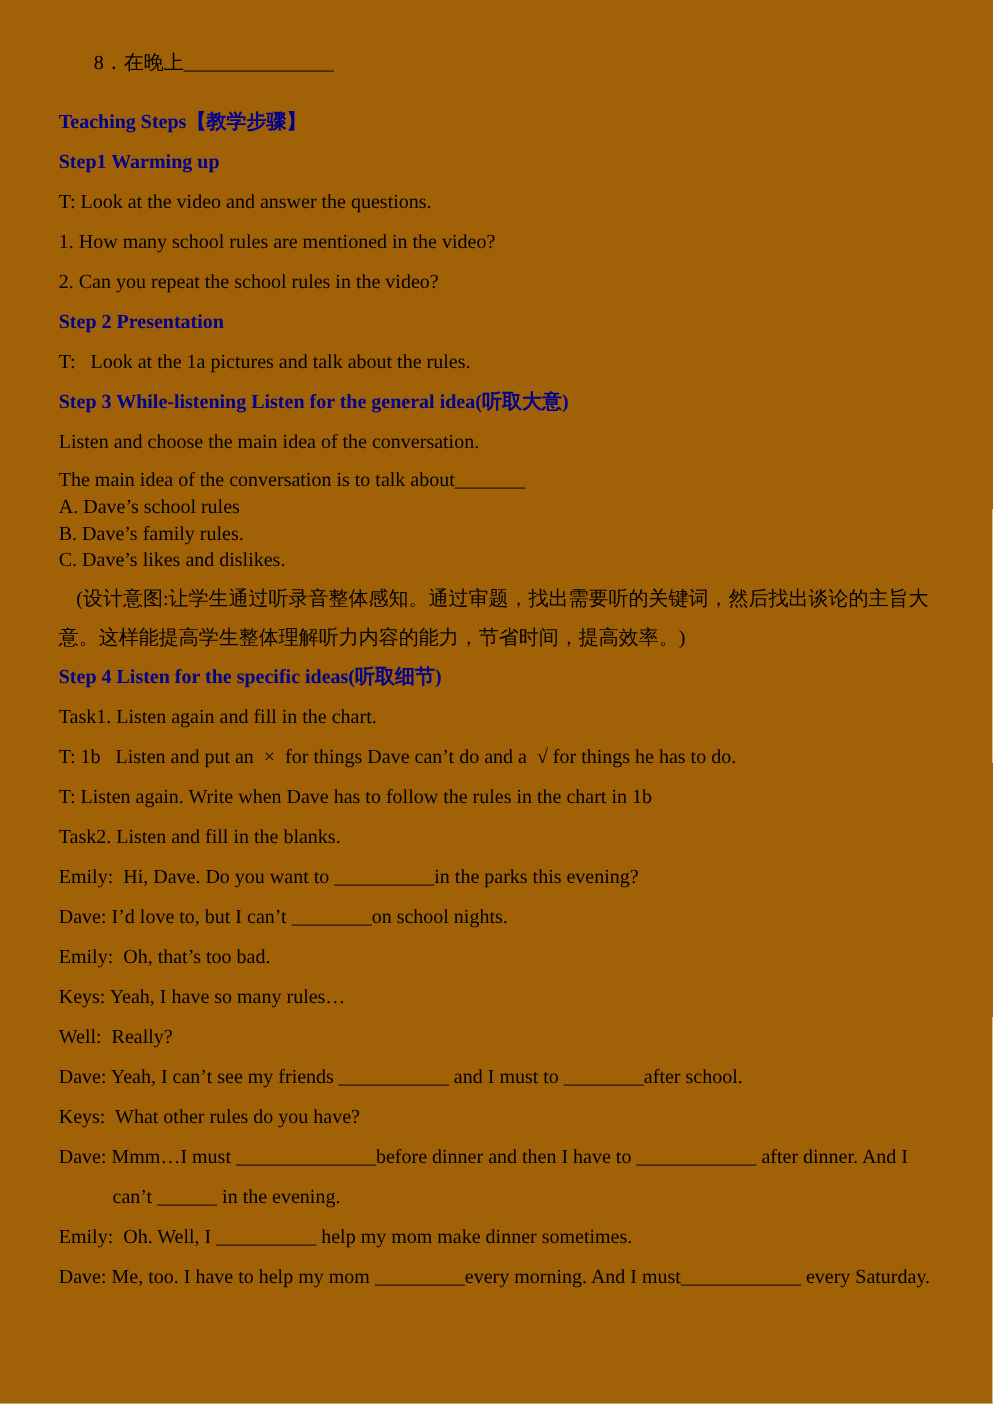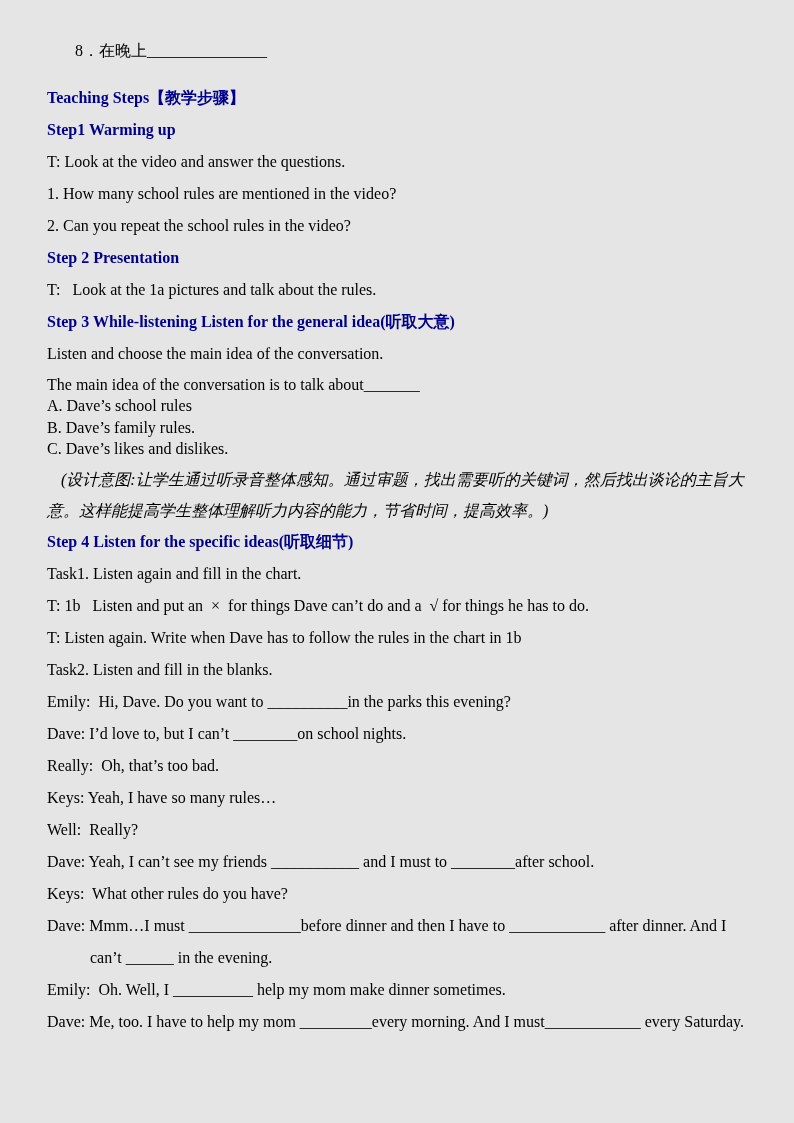--- a/index.html
+++ b/index.html
@@ -2,31 +2,31 @@
 <html style="--heading-color: #00008B;"><head>
 <meta charset="utf-8">
 <style>
   * { margin: 0; padding: 0; box-sizing: border-box; }
   html, body { background: #ffffff; }
   .page {
     position: relative;
     width: 794px;
     height: 1123px;
     margin: 0 auto;
-    background: #e5e5e5;
+    background: #a16207;
     padding: 40px 47px 30px 47px;
     font-family: "Liberation Serif", "DejaVu Serif", serif;
     font-size: 16px;
     color: #000000;
     overflow: hidden;
   }
   p { white-space: pre-wrap; }
   .para   { line-height: 2.0; }           
   .tight  { line-height: 1.35; }          
-  .design { line-height: 1.95; font-style: italic; }          
+  .design { line-height: 1.95; }          
   .heading {
     line-height: 2.0;
     font-weight: bold;
     color: var(--heading-color, #00008B);
   }
   .indent-item   { text-indent: 28px; }   
   .indent-keys   { text-indent: 21px; }   
   .indent-design { text-indent: 14px; }   
   .mt4 { margin-top: 4px; }
   .mt6 { margin-top: 20px; }
@@ -73,21 +73,21 @@
 
   <p class="para">T: 1b   Listen and put an  ×  for things Dave can’t do and a  √ for things he has to do.</p>
 
   <p class="para">T: Listen again. Write when Dave has to follow the rules in the chart in 1b</p>
 
   <p class="para">Task2. Listen and fill in the blanks.</p>
 
   <div>
     <p class="para">Emily:  Hi, Dave. Do you want to __________in the parks this evening?</p>
     <p class="para">Dave: I’d love to, but I can’t ________on school nights.</p>
-    <p class="para">Really:  Oh, that’s too bad.</p>
+    <p class="para">Emily:  Oh, that’s too bad.</p>
     <p class="para">Keys: Yeah, I have so many rules…</p>
     <p class="para">Well:  Really?</p>
     <p class="para">Dave: Yeah, I can’t see my friends ___________ and I must to ________after school.</p>
     <p class="para">Keys:  What other rules do you have?</p>
     <p class="para hanging">Dave: Mmm…I must ______________before dinner and then I have to ____________ after dinner. And I can’t ______ in the evening.</p>
     <p class="para">Emily:  Oh. Well, I __________ help my mom make dinner sometimes.</p>
     <p class="para">Dave: Me, too. I have to help my mom _________every morning. And I must____________ every Saturday.</p>
   </div>
 
 </div>

